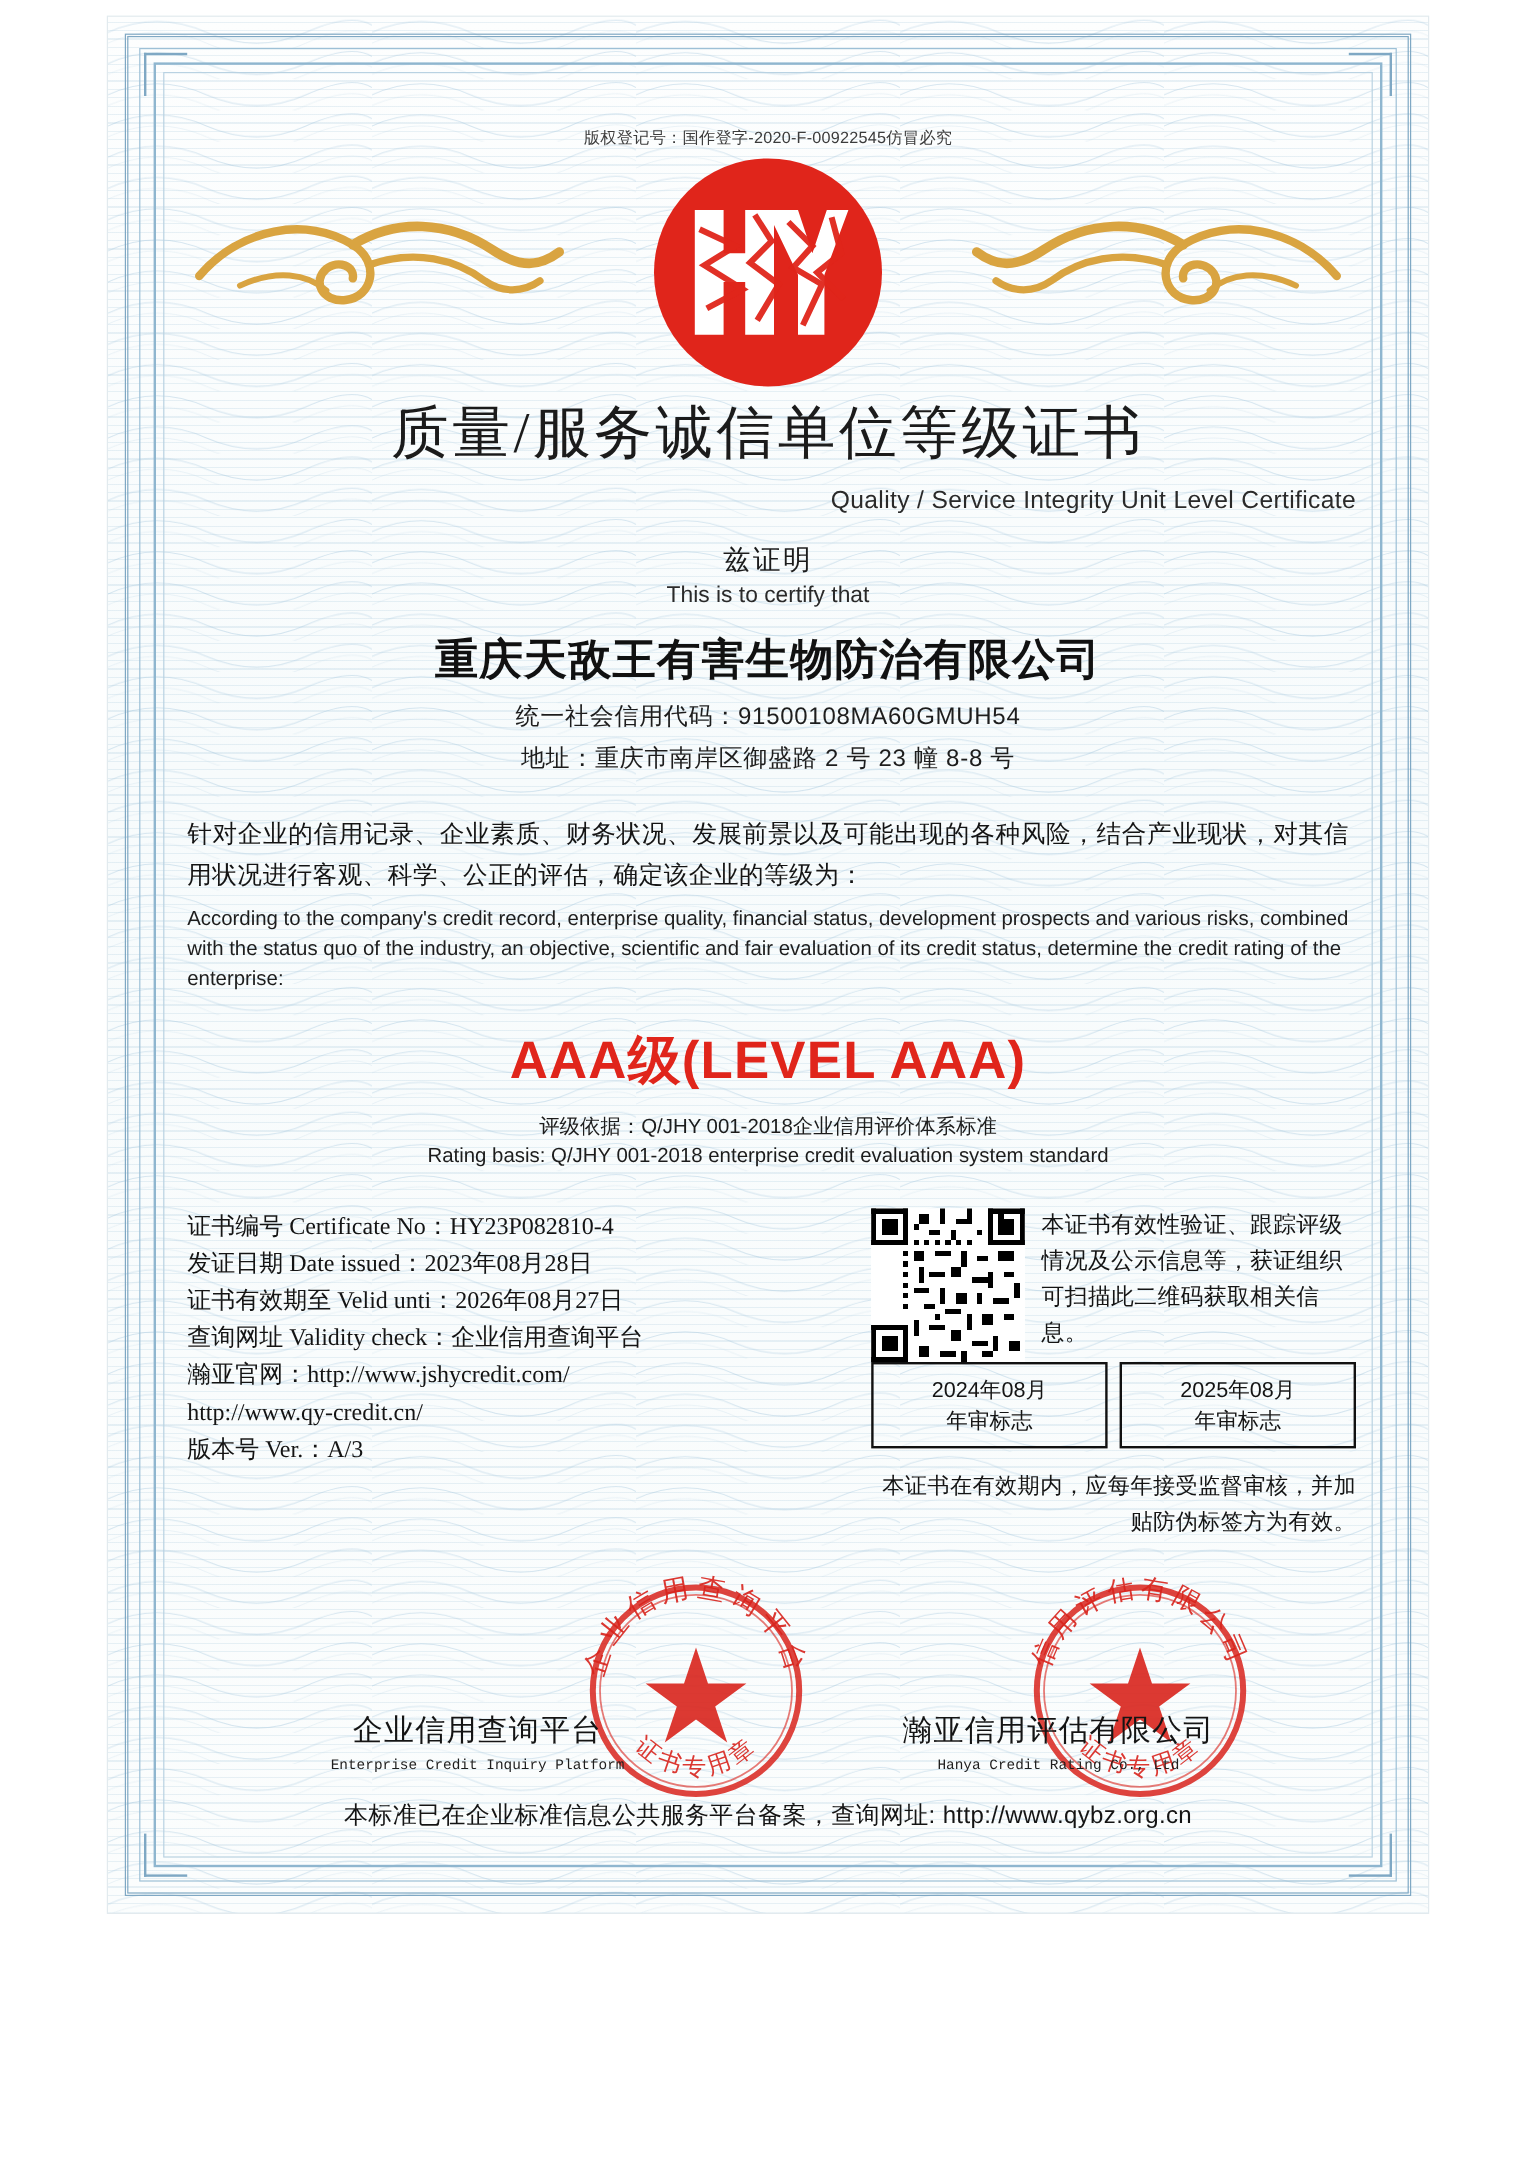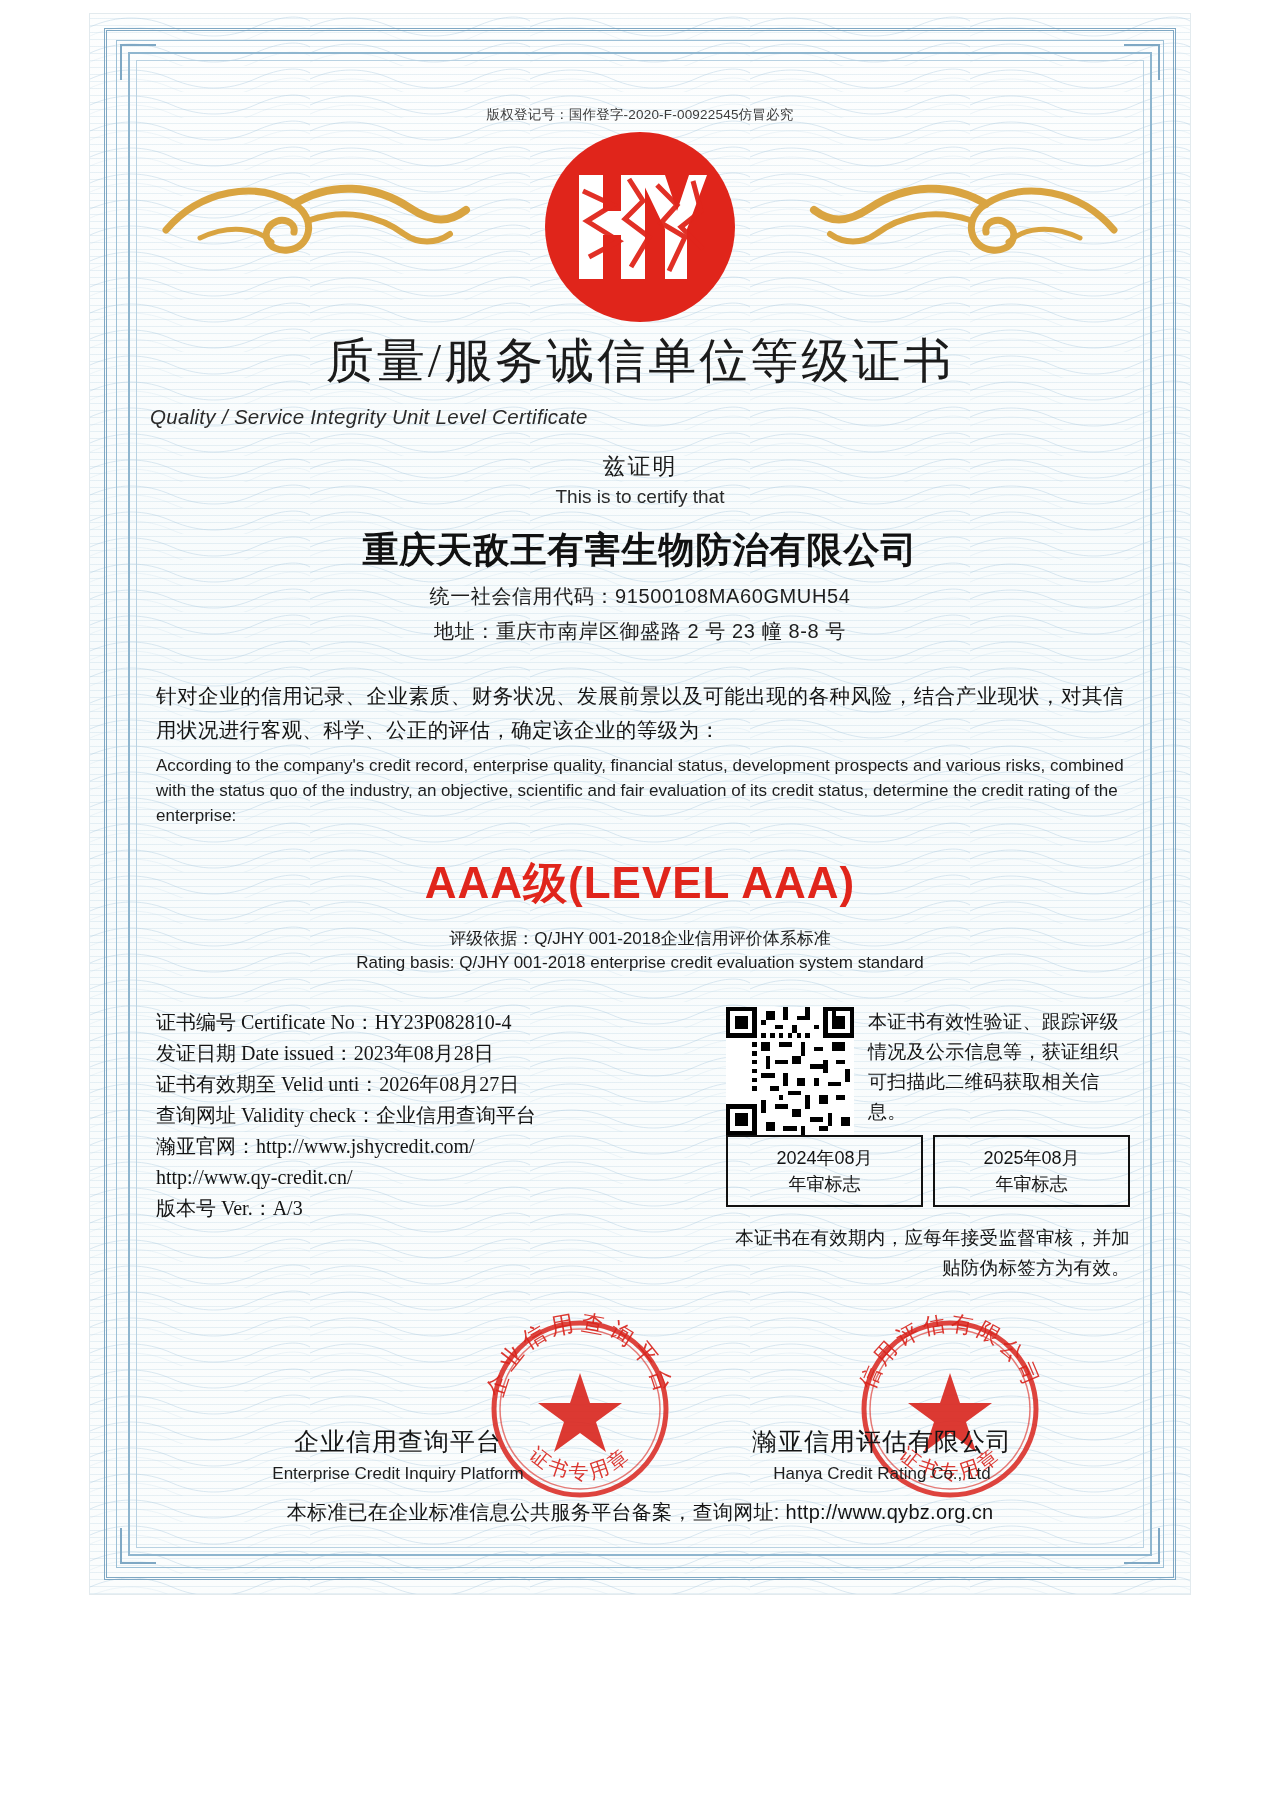--- a/index.html
+++ b/index.html
@@ -121,26 +121,25 @@
   .title-cn {
     text-align: center;
     font-family: "Liberation Serif", "DejaVu Serif", serif;
     font-weight: normal;
     font-size: 48px;
     letter-spacing: 3px;
     color: #1b1b1b;
     margin-top: 4px;
   }
   .title-en {
-    text-align: left;
+    text-align: right;
     font-size: 20.5px;
     color: #2a2a2a;
     margin-top: 12px;
     letter-spacing: .3px;
-    font-style: italic;
   }
   .certify-cn {
     text-align: center;
     font-size: 23px;
     color: #1b1b1b;
     margin-top: 22px;
     letter-spacing: 2px;
   }
   .certify-en {
     text-align: center;
@@ -292,23 +291,24 @@
   .org {
     width: 50%;
     text-align: center;
   }
   .org-cn {
     font-size: 25px;
     color: #141414;
     letter-spacing: 1px;
   }
   .org-en {
-    font-size: 17px;
+    font-size: 12px;
     color: #1d1d1d;
     margin-top: 6px;
+    font-family: Liberation Mono, monospace;
   }
 
   .footer-note {
     position: absolute;
     left: 0; right: 0;
     bottom: -6px;
     text-align: center;
     font-size: 20px;
     color: #141414;
     letter-spacing: .3px;

